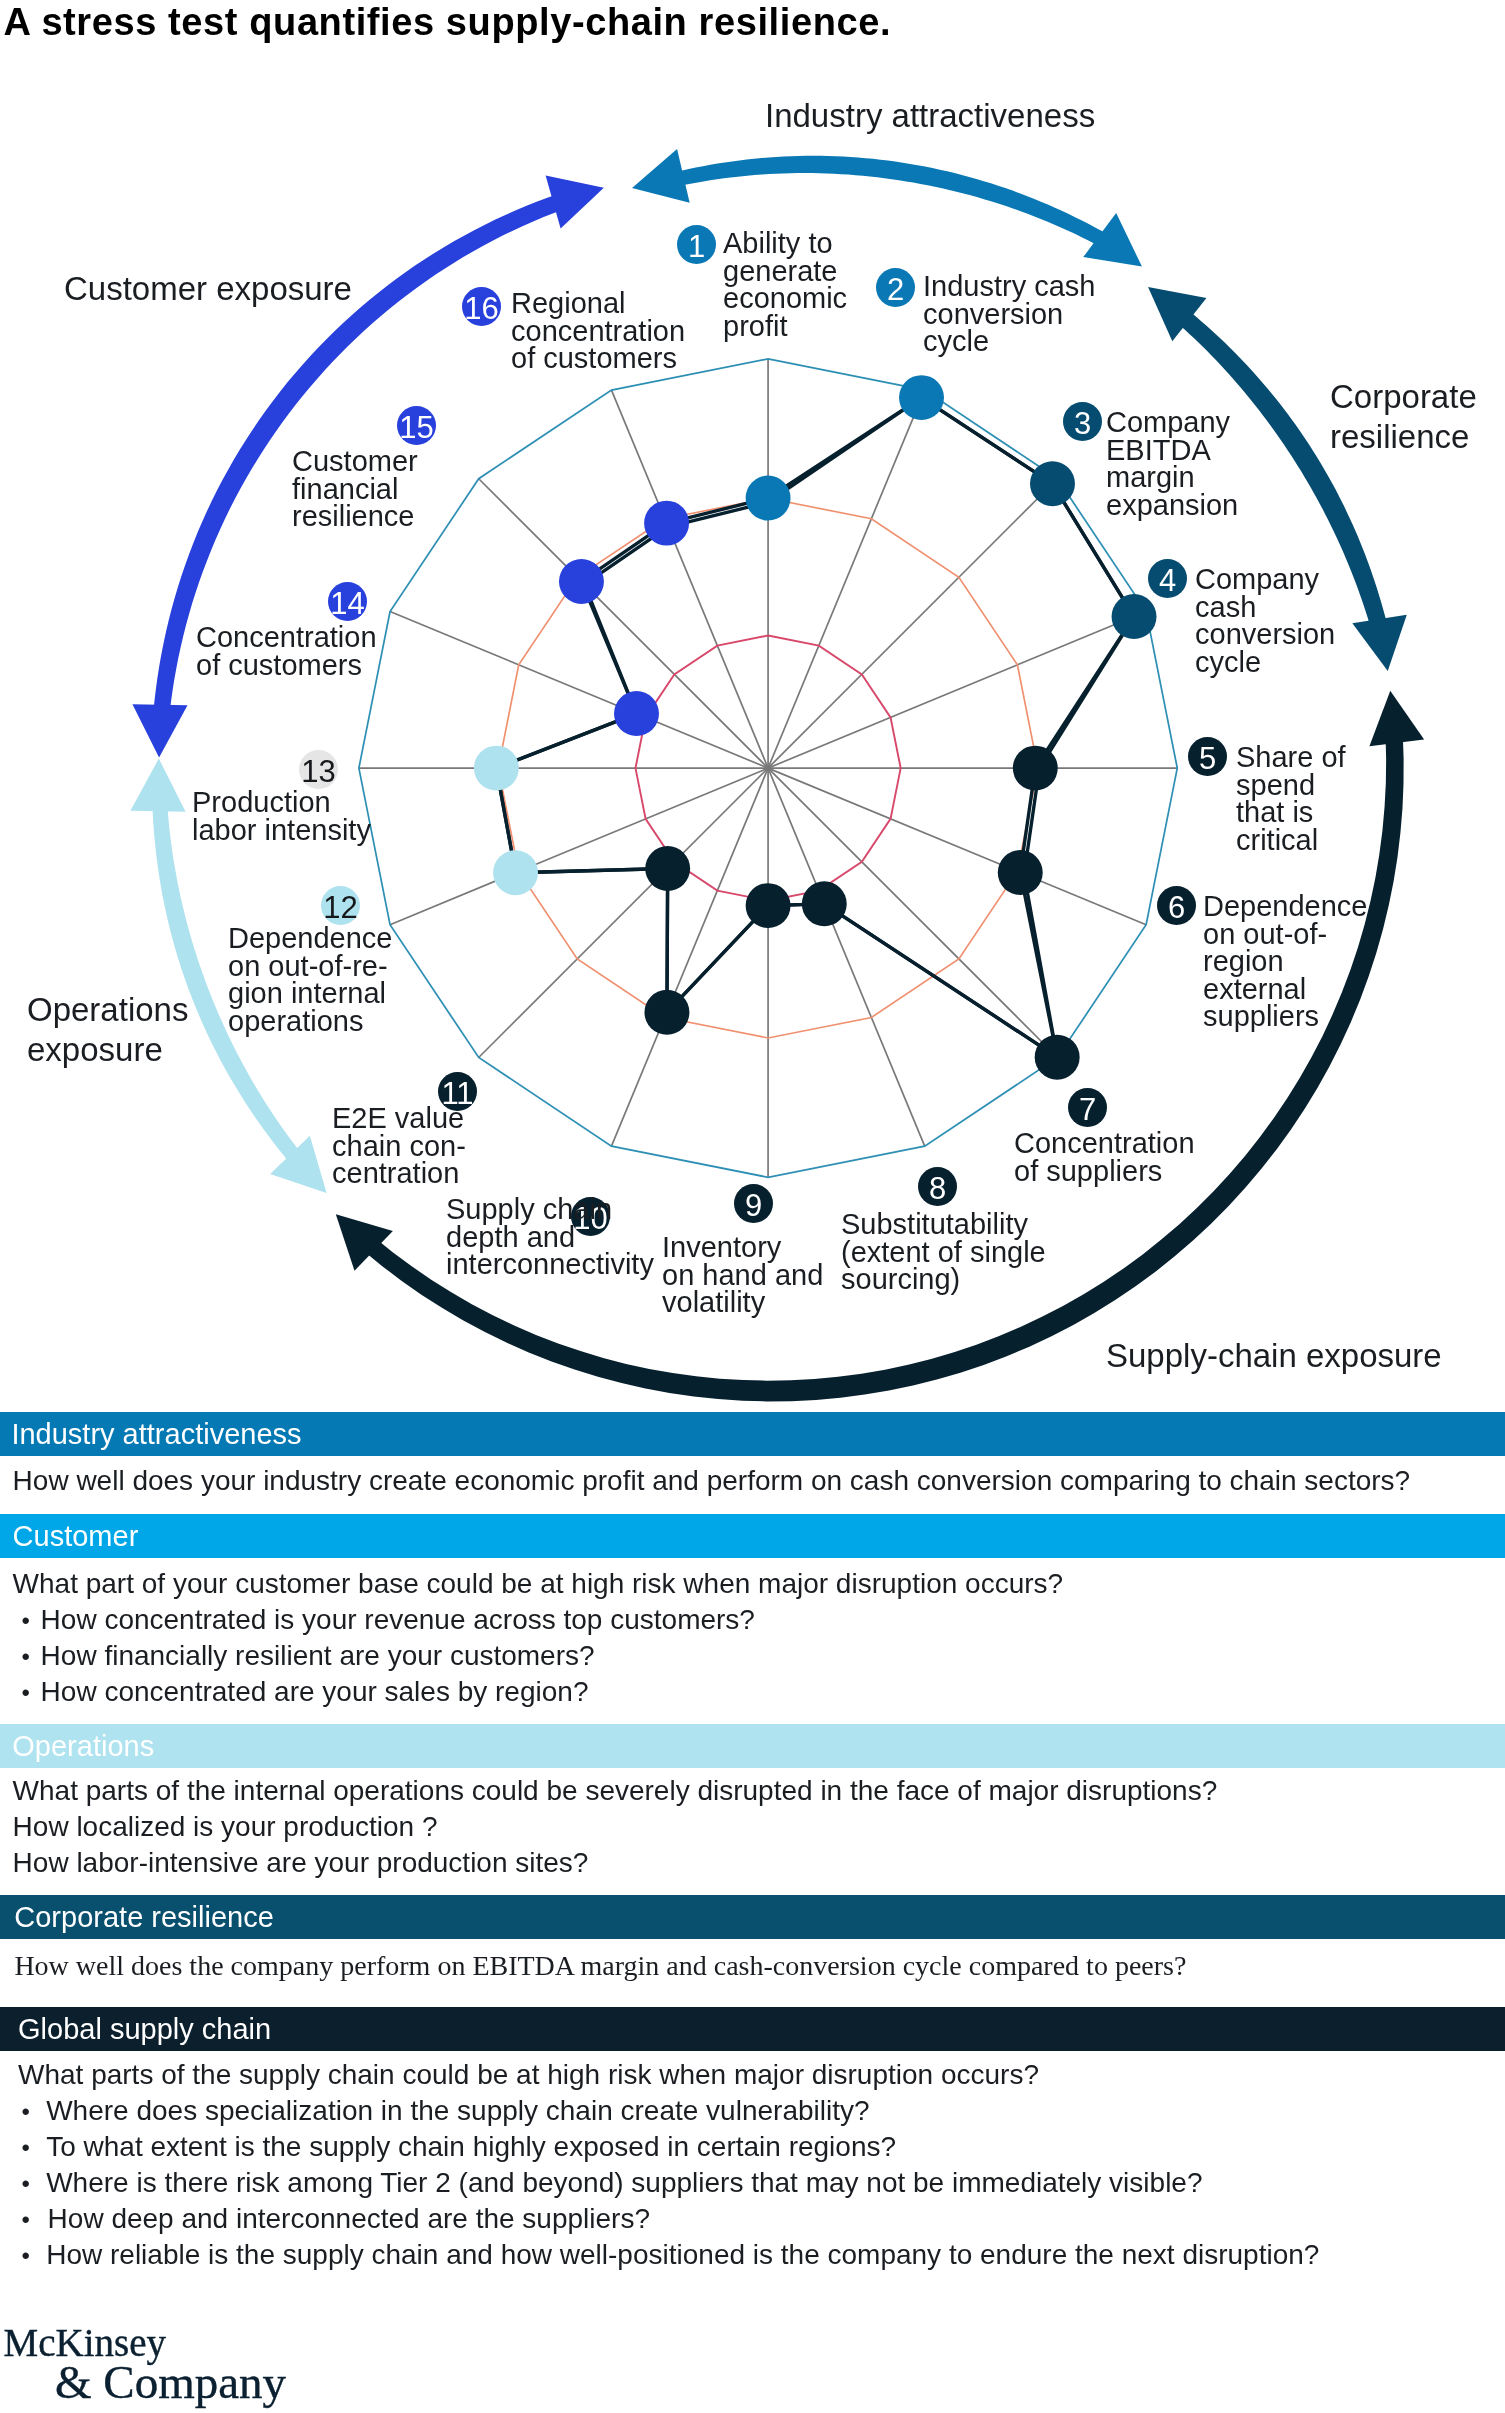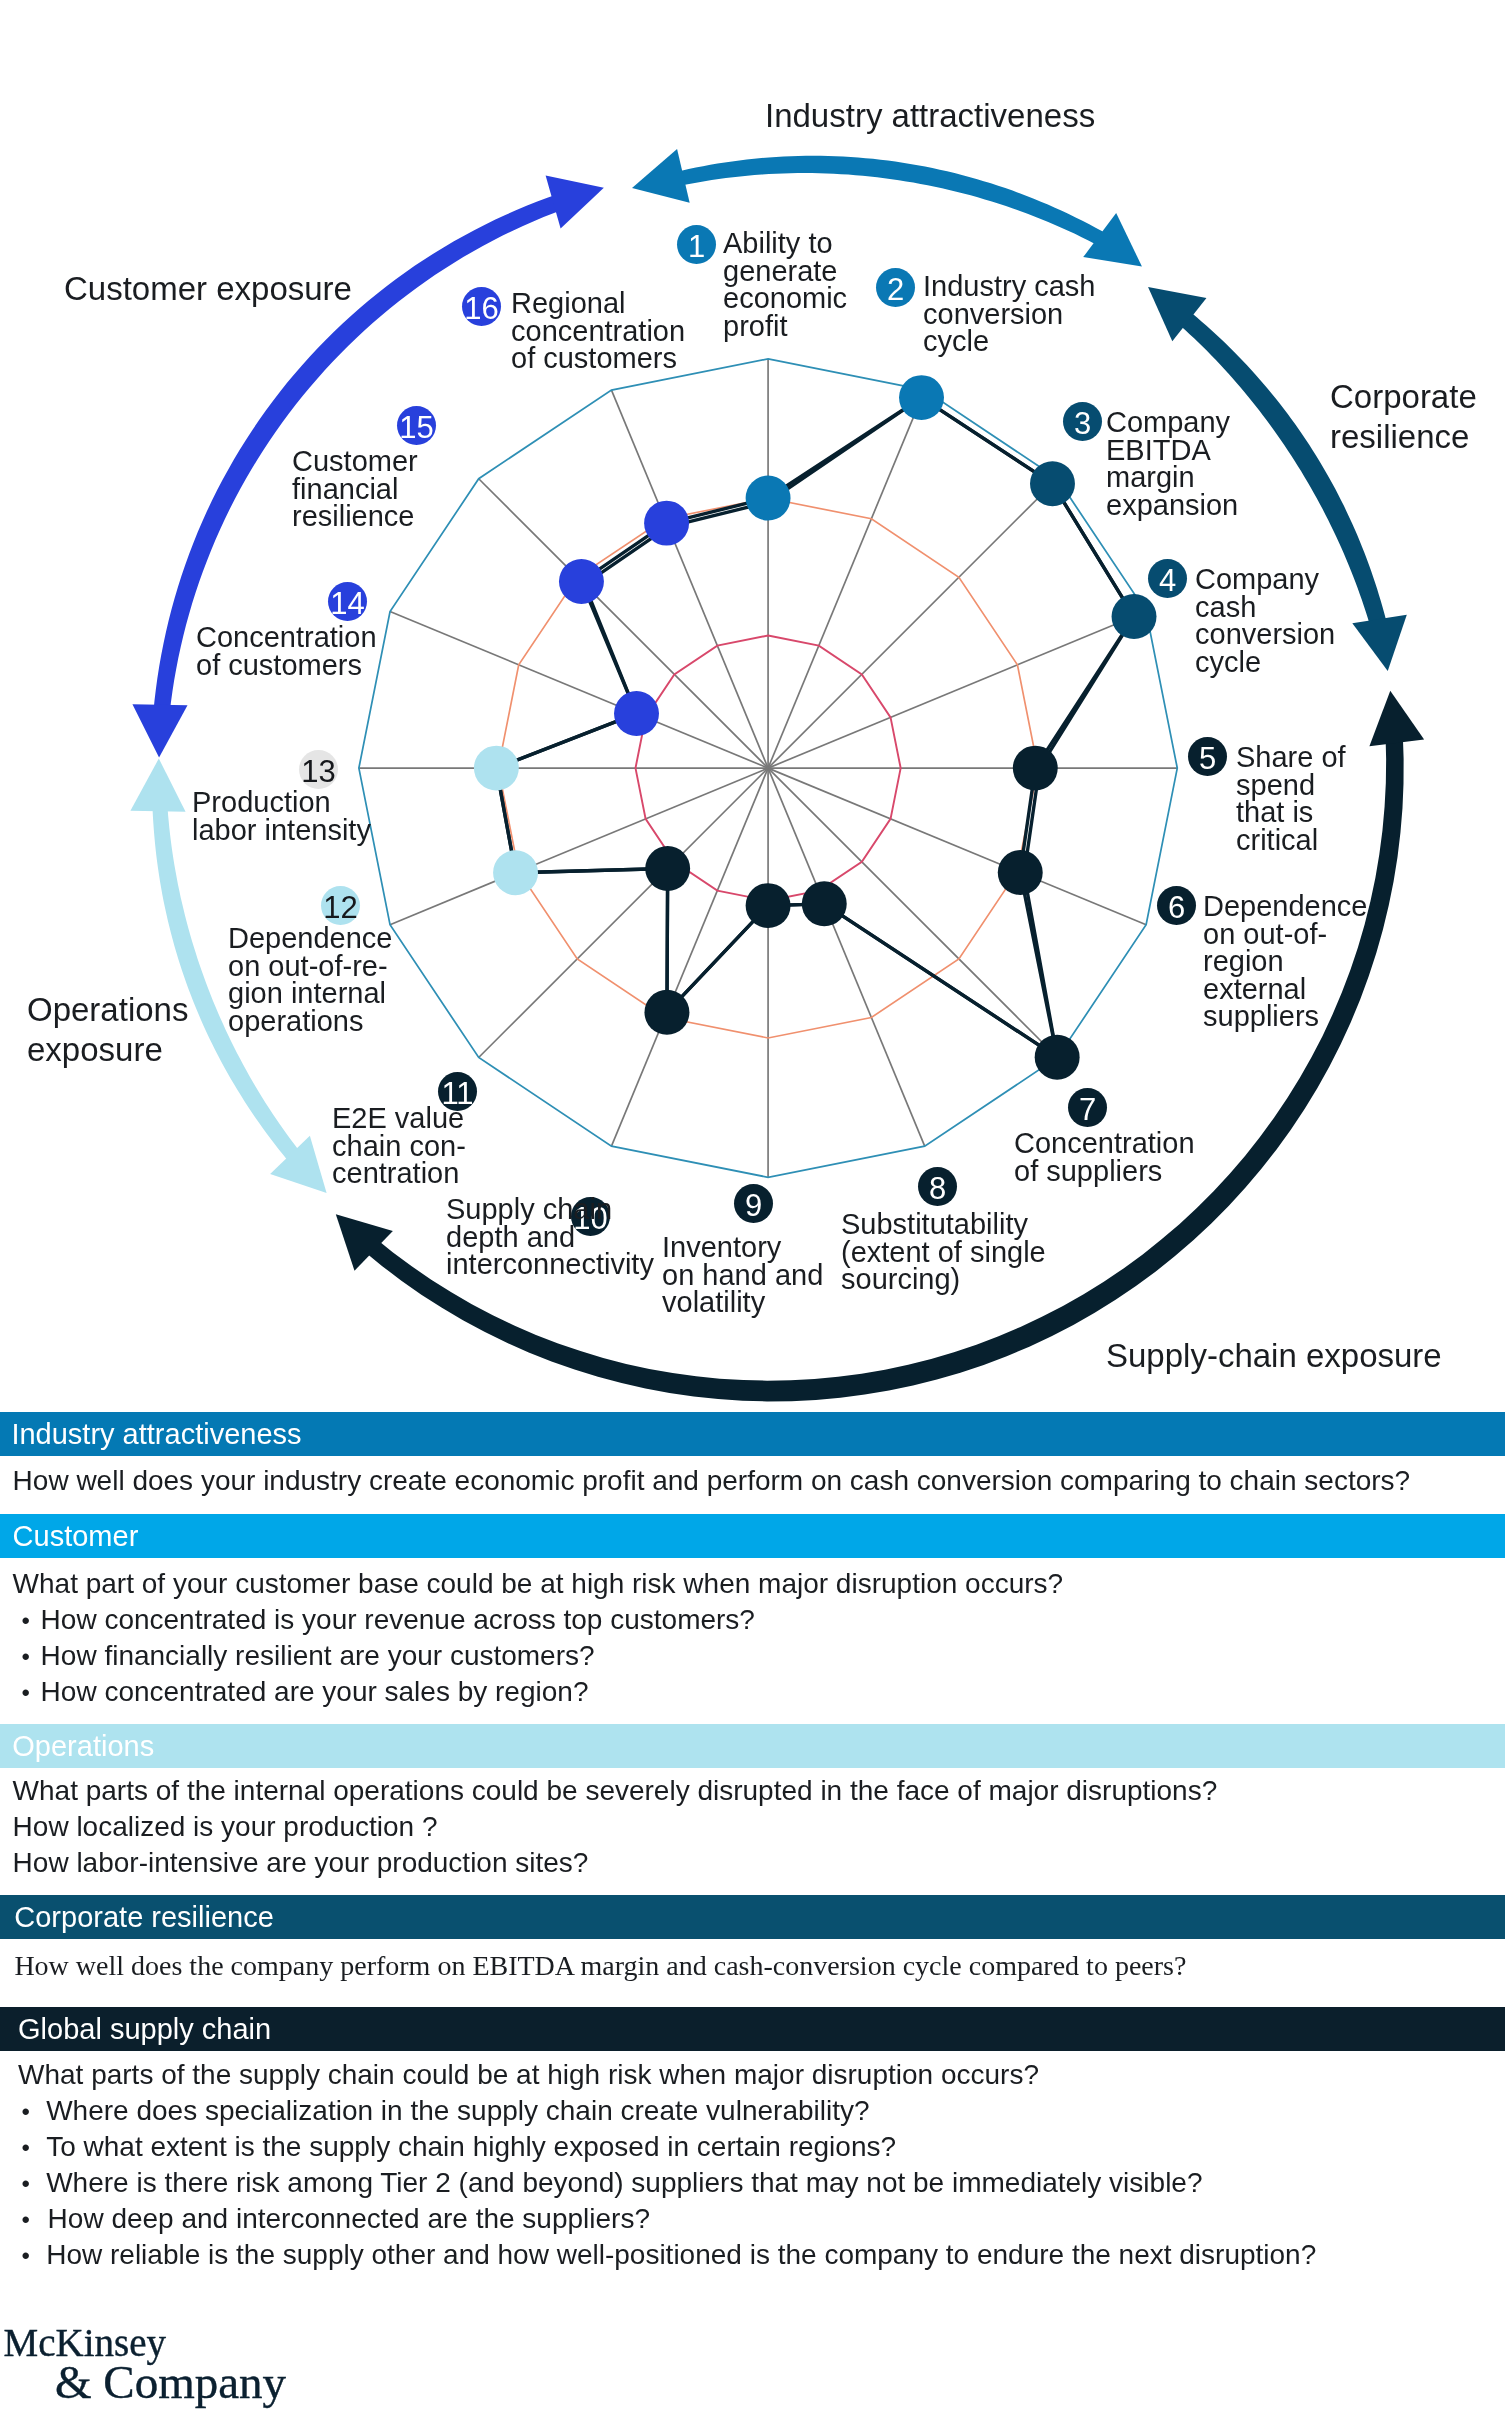--- a/index.html
+++ b/index.html
@@ -22,20 +22,21 @@
   .bullets .btx{position:absolute;top:0;white-space:nowrap;}
   #logo{position:absolute;left:0;font-family:"Liberation Serif",serif;color:#0b2030;-webkit-text-stroke:0.4px #0b2030;}
   #logo .l1{position:absolute;left:3.6px;top:0;font-size:39px;line-height:42px;white-space:nowrap;}
   #logo .l2{position:absolute;left:55px;top:39px;font-size:47px;line-height:42px;white-space:nowrap;}
 </style>
 </head>
 <body>
 
 <div id="page">
 
+  <div class="abs" id="title">A stress test quantifies supply-chain resilience.</div>
 
   <svg id="chart-svg" viewBox="0 0 2512 2360">
     <g id="grid-layer">
         <line x1="1282" y1="1282" x2="1282.0" y2="599.0" stroke="#787878" stroke-width="2.8"></line>
         <line x1="1282" y1="1282" x2="1543.4" y2="651.0" stroke="#787878" stroke-width="2.8"></line>
         <line x1="1282" y1="1282" x2="1765.0" y2="799.0" stroke="#787878" stroke-width="2.8"></line>
         <line x1="1282" y1="1282" x2="1913.0" y2="1020.6" stroke="#787878" stroke-width="2.8"></line>
         <line x1="1282" y1="1282" x2="1965.0" y2="1282.0" stroke="#787878" stroke-width="2.8"></line>
         <line x1="1282" y1="1282" x2="1913.0" y2="1543.4" stroke="#787878" stroke-width="2.8"></line>
         <line x1="1282" y1="1282" x2="1765.0" y2="1765.0" stroke="#787878" stroke-width="2.8"></line>
@@ -229,21 +230,21 @@
         <div class="row">
           <div class="dot">•</div>
           <div class="btx" style="left:24.6px;">Where is there risk among Tier 2 (and beyond) suppliers that may not be immediately visible?</div>
         </div>
         <div class="row">
           <div class="dot">•</div>
           <div class="btx" style="left:26px;">How deep and interconnected are the suppliers?</div>
         </div>
         <div class="row">
           <div class="dot">•</div>
-          <div class="btx" style="left:24.6px;">How reliable is the supply other and how well-positioned is the company to endure the next disruption?</div>
+          <div class="btx" style="left:24.6px;">How reliable is the supply chain and how well-positioned is the company to endure the next disruption?</div>
         </div>
       </div>
     </div>
 
   <div class="abs" id="logo" style="top: 2322px;">
     <div class="l1">McKinsey</div>
     <div class="l2">&amp; Company</div>
   </div>
 
 </div>

